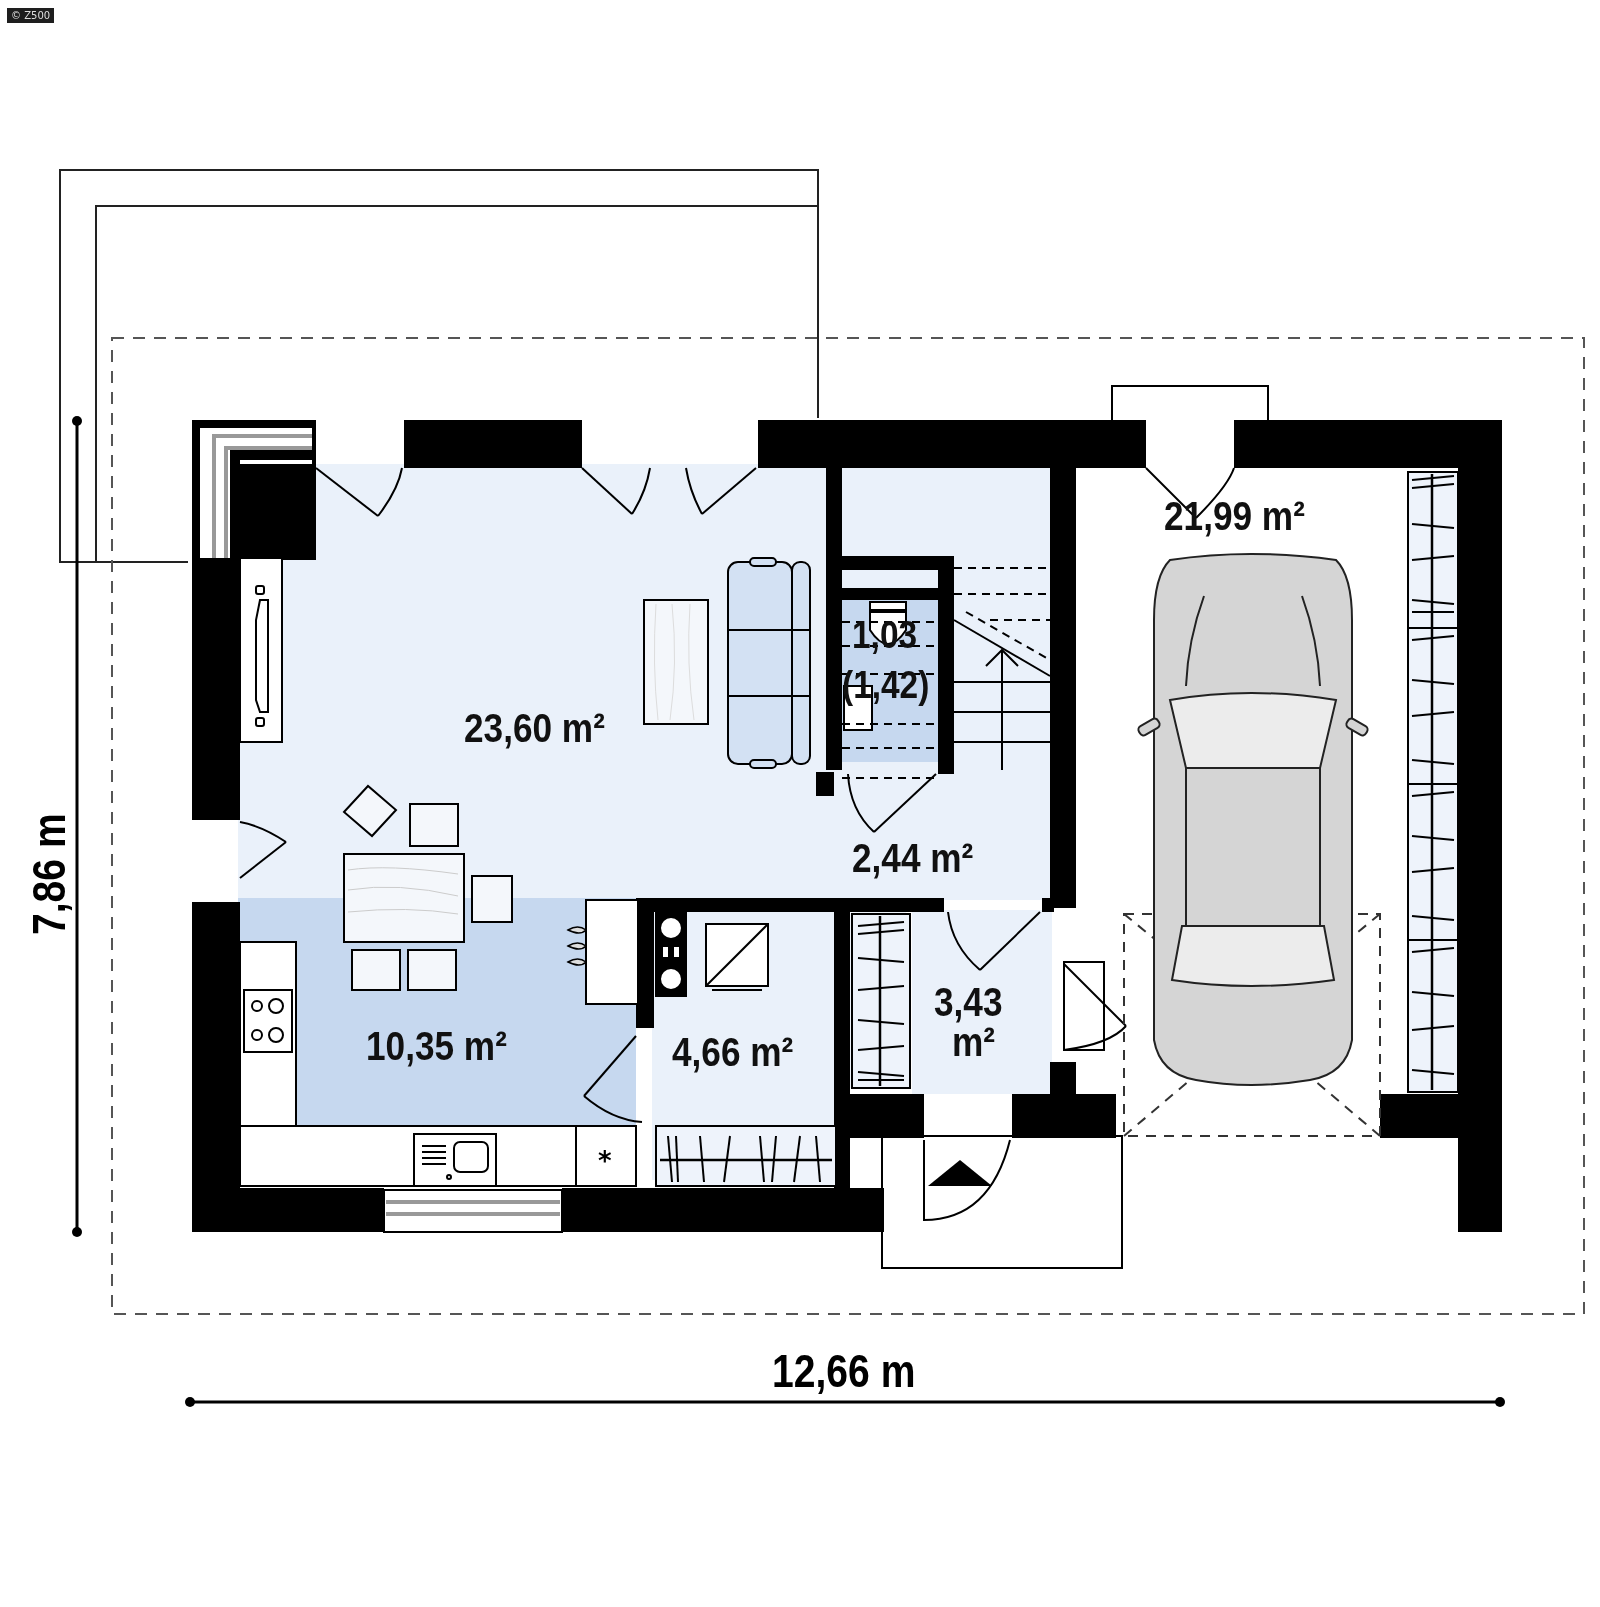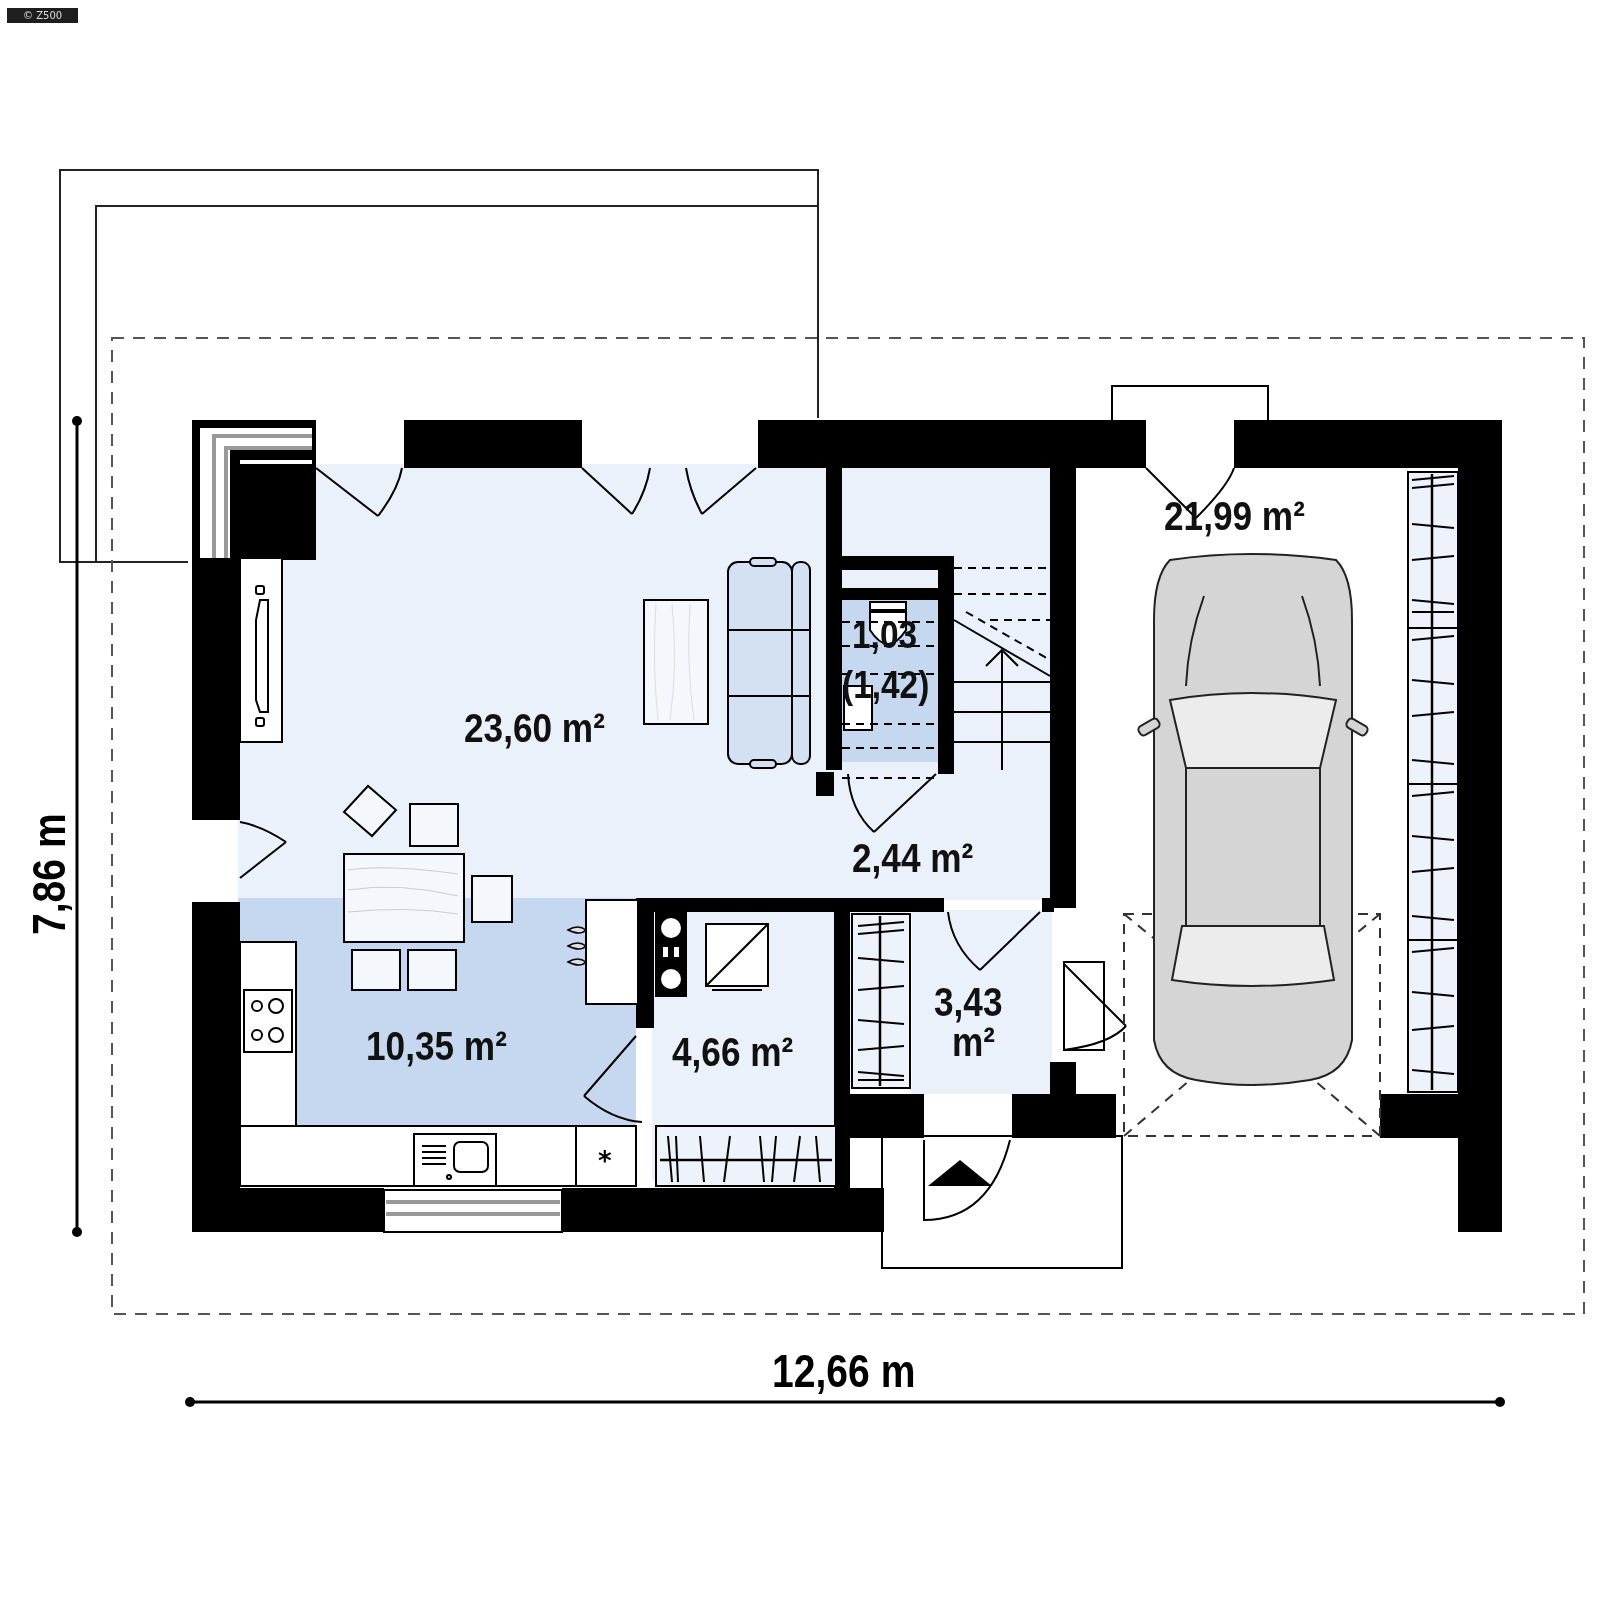--- a/index.html
+++ b/index.html
@@ -1,19 +1,19 @@
 <!DOCTYPE html>
 <html><head>
 <meta charset="utf-8">
 <style>
   html, body { margin: 0; padding: 0; background: #ffffff; }
   body { width: 1600px; height: 1607px; position: relative; overflow: hidden;
          font-family: "Liberation Sans", sans-serif; }
   .watermark { position: absolute; left: 7px; top: 8px; background: #1e1e1e; color: #dddddd;
-               font-size: 10px; padding: 2px 16px; font-family: "DejaVu Sans", sans-serif; }
+               font-size: 10px; padding: 2px 4px; font-family: "DejaVu Sans", sans-serif; }
   svg.plan { position: absolute; left: 0; top: 0; }
   .label { position: absolute; font-family: "Liberation Sans", sans-serif; font-weight: bold;
            color: #111111; font-size: 40px; white-space: nowrap; transform: scaleX(0.88); transform-origin: left top; }
   .label.small { font-size: 38px; }
   .dim-h { position: absolute; left: 772px; top: 1344px; font-size: 46px; font-weight: bold;
            transform: scaleX(0.85); transform-origin: left top; font-family: "Liberation Sans", sans-serif; }
   .dim-v { position: absolute; left: 22px; top: 935px; font-size: 46px; font-weight: bold;
            transform: rotate(-90deg) scaleX(0.85); transform-origin: left top; font-family: "Liberation Sans", sans-serif; }
 </style>
 </head>

